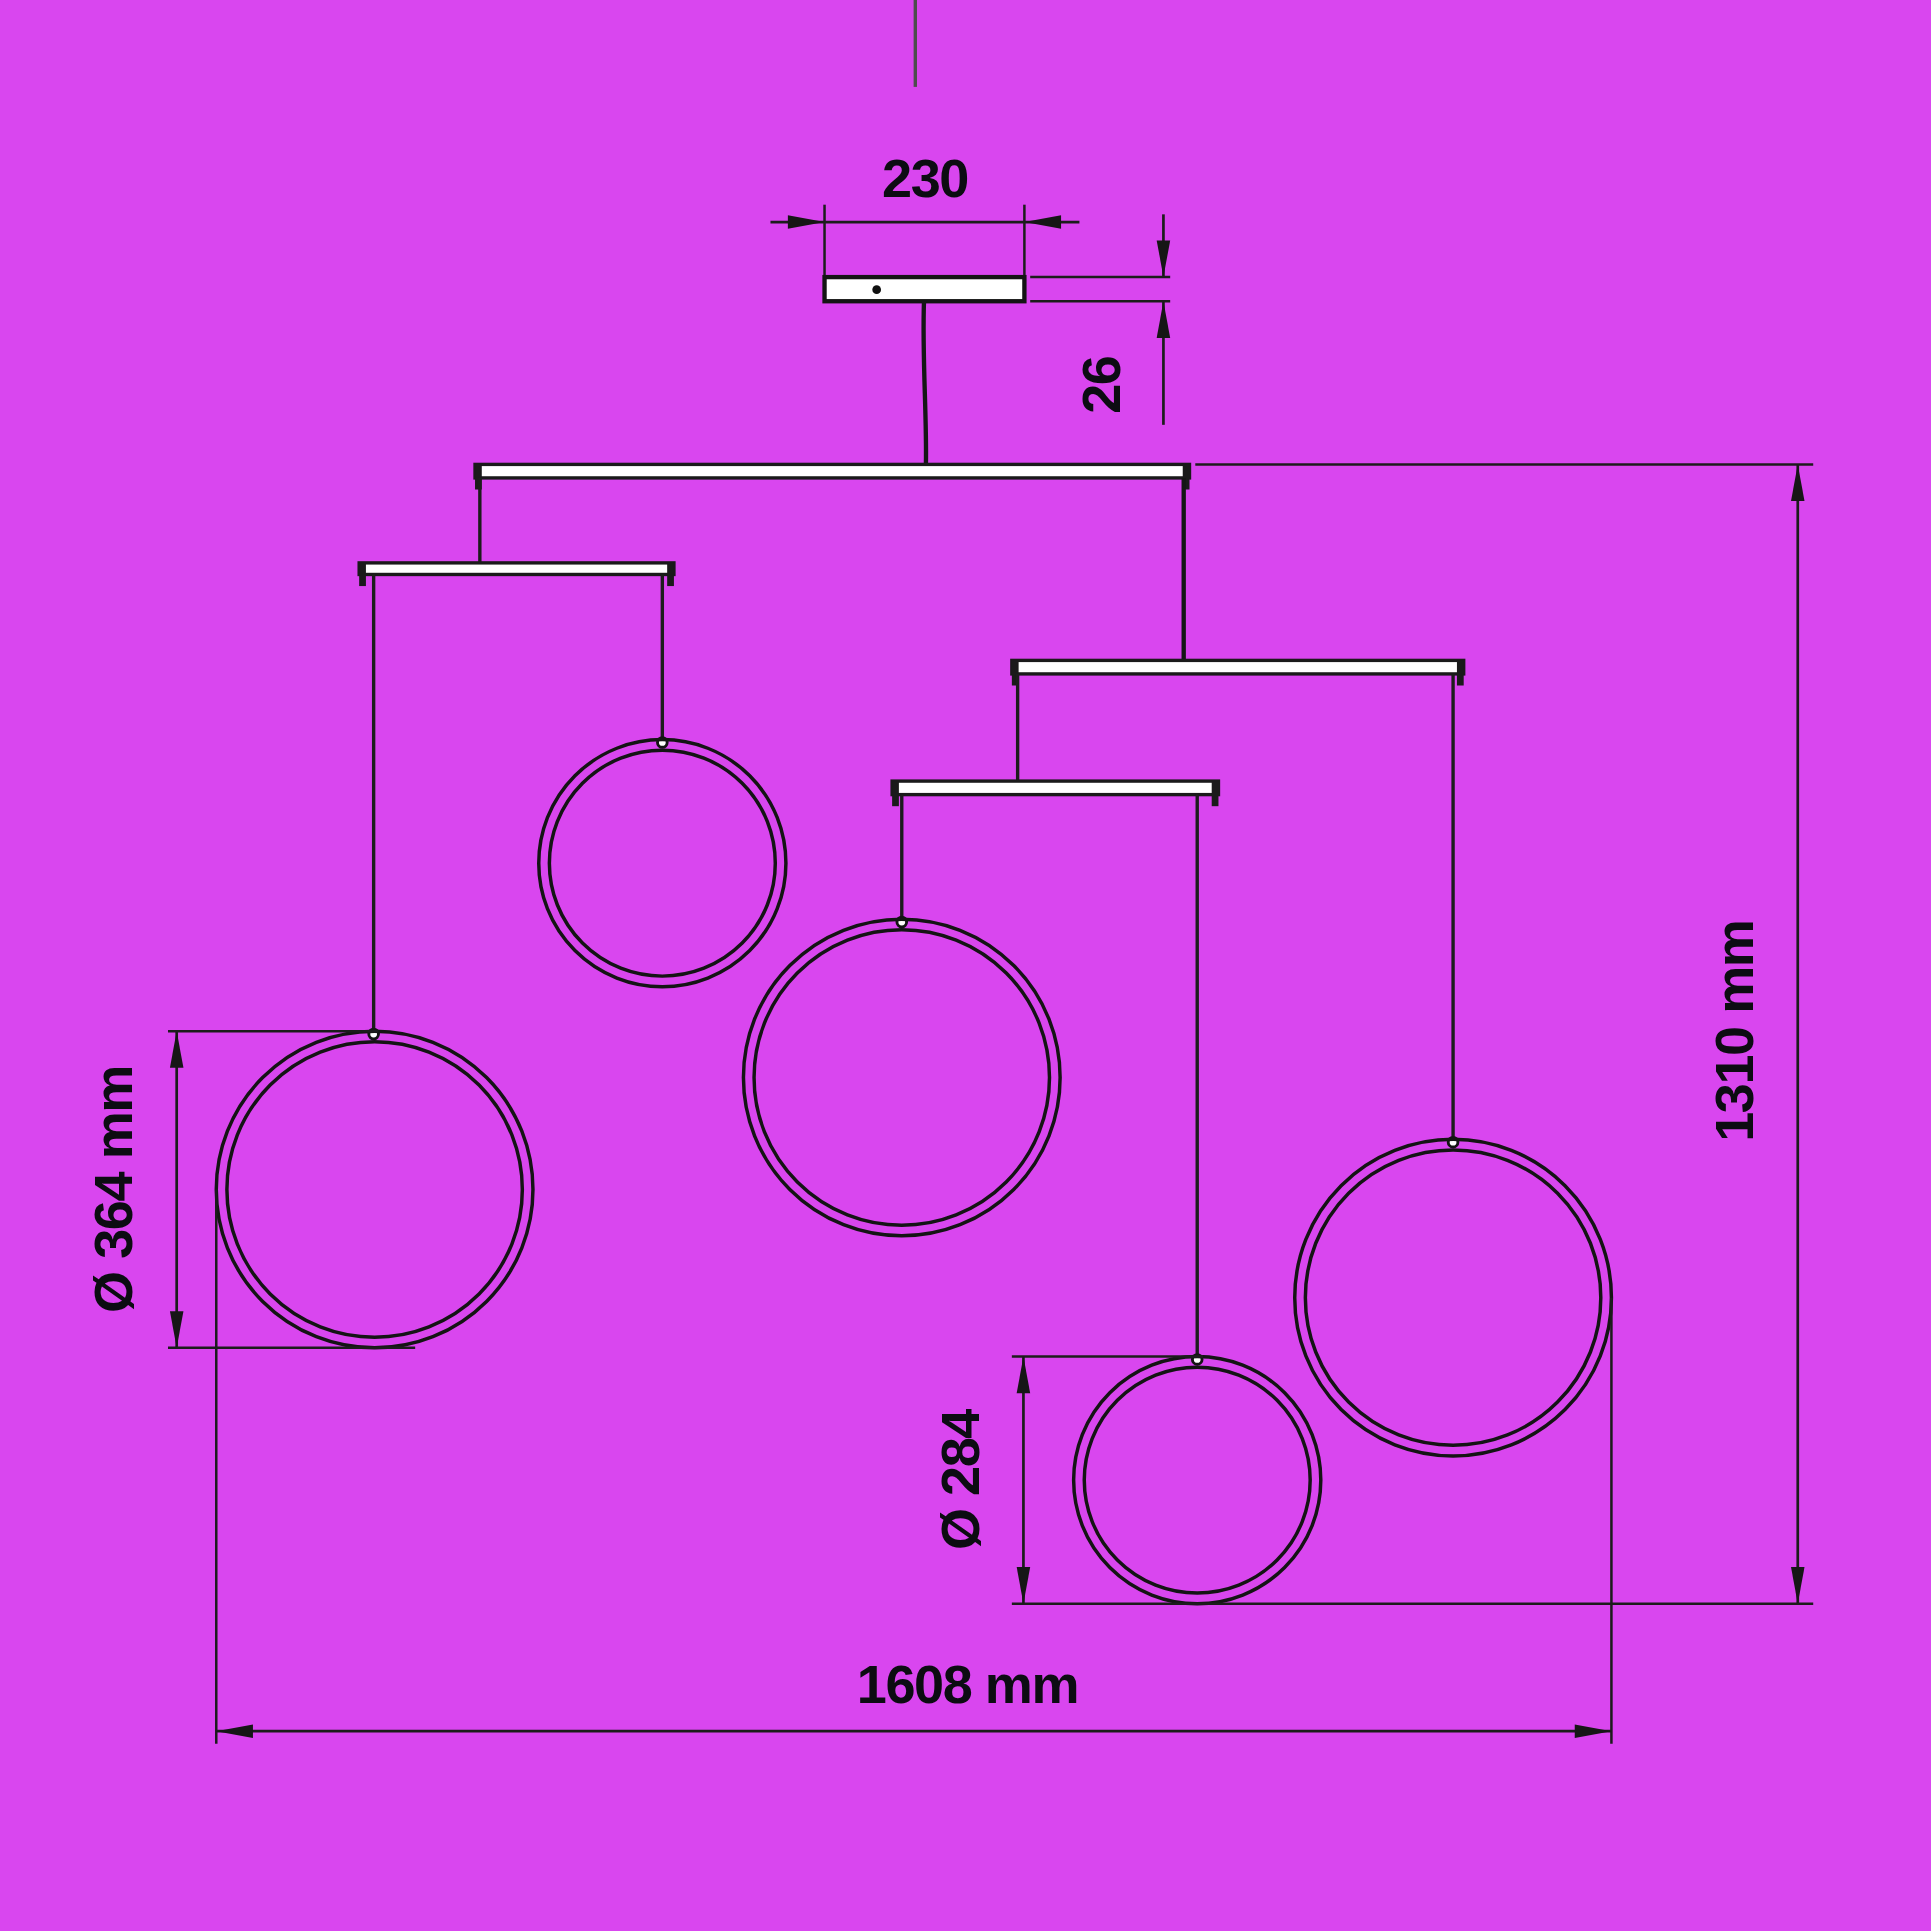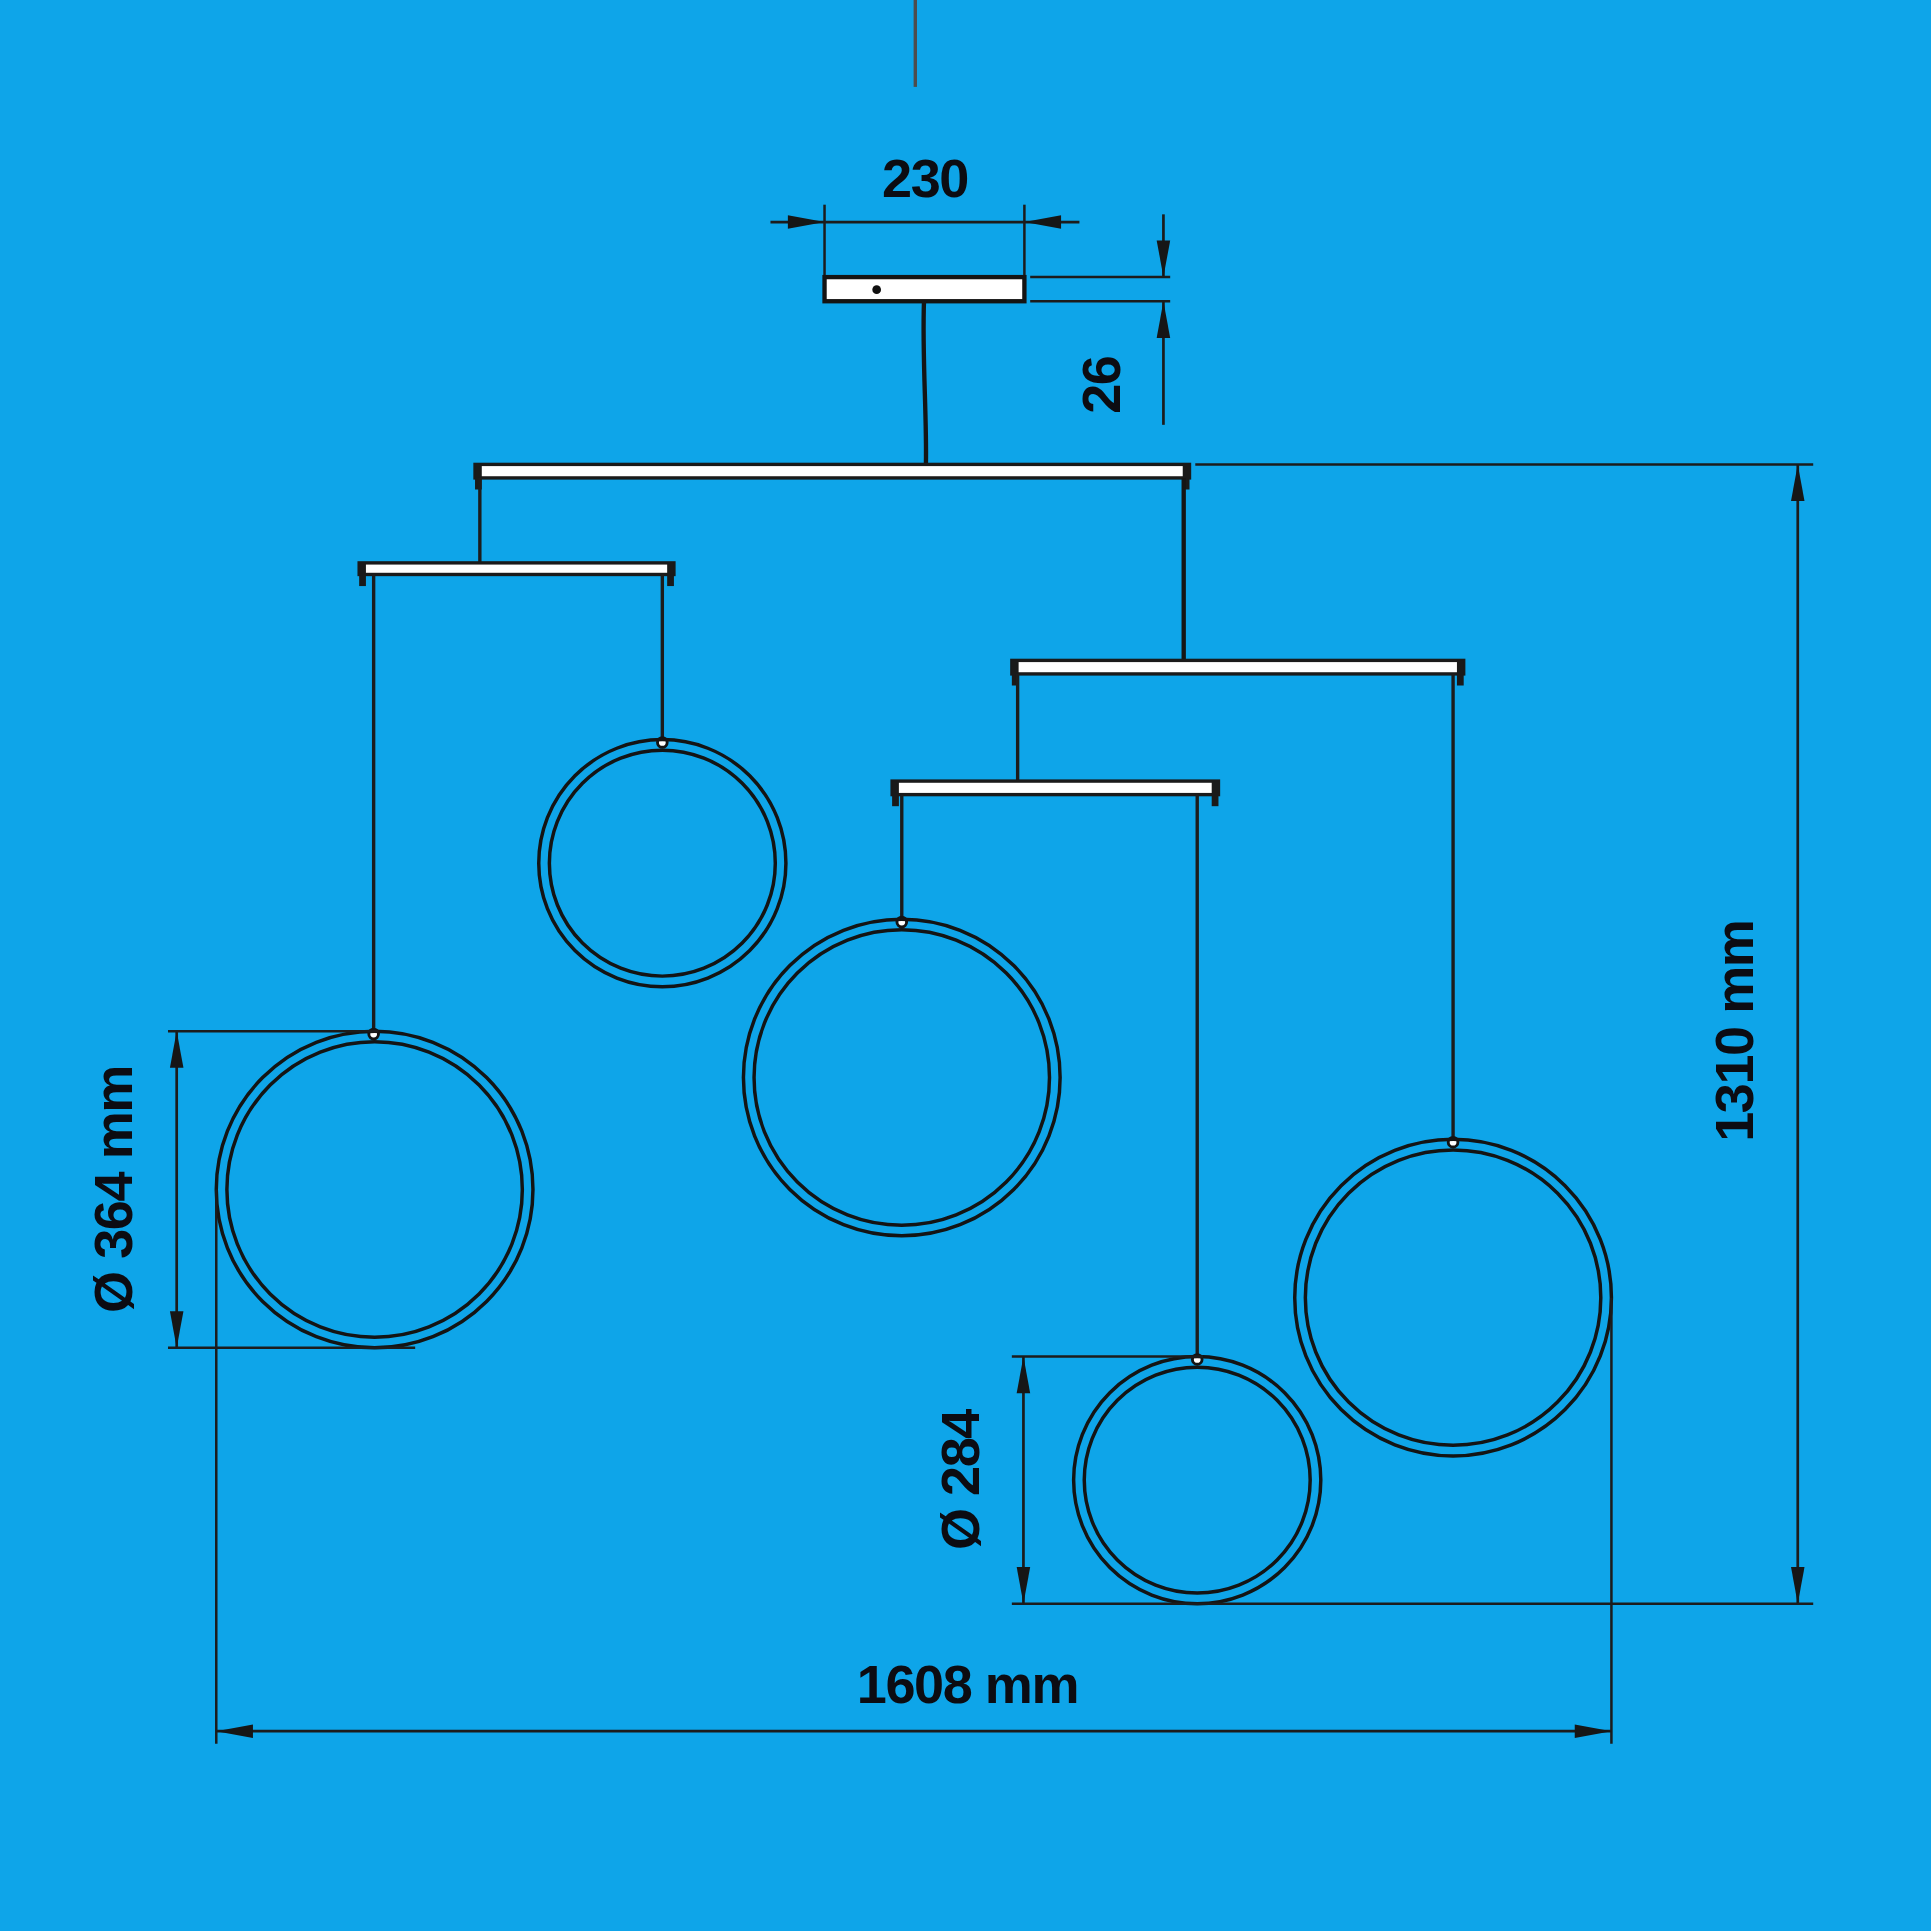--- a/index.html
+++ b/index.html
@@ -1,16 +1,16 @@
 <!DOCTYPE html>
 <html><head>
 <meta charset="utf-8">
 <style>
   html,body{margin:0;padding:0;background:#ffffff;}
-  .canvas{position:relative;width:1931px;height:1931px;background:#0ea5e9;overflow:hidden;}
+  .canvas{position:relative;width:1931px;height:1931px;background:#d946ef;overflow:hidden;}
   svg{position:absolute;left:0;top:0;}
   
   .wire{stroke:#1c1c1c;stroke-width:3.5;fill:none;stroke-linecap:butt;}
   .wire-heavy{stroke:#151515;stroke-width:4.5;fill:none;}
   .cable-ceiling{stroke:#4d4d4d;stroke-width:3.5;fill:none;}
   .bar{fill:#ffffff;stroke:#1a1a1a;stroke-width:3.5;}
   .bar-cap{fill:#1a1a1a;stroke:none;}
   .canopy-body{fill:#ffffff;stroke:#141414;stroke-width:4.5;}
   .ring{fill:none;stroke:#141414;stroke-width:3.6;}
   .knot{fill:#ffffff;stroke:#141414;stroke-width:3;}

